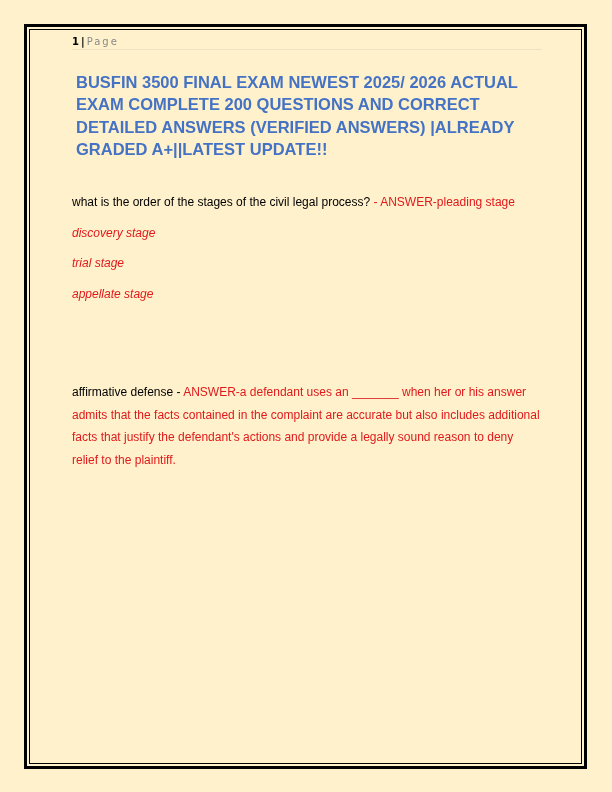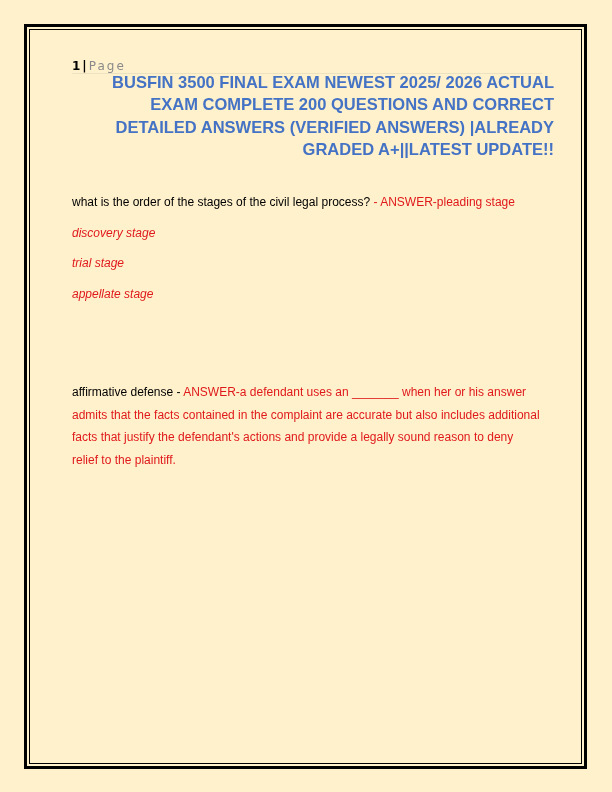--- a/index.html
+++ b/index.html
@@ -24,32 +24,31 @@
       box-sizing: border-box;
       border: 1px solid #000;
     }
     .page-header {
       position: absolute;
       left: 72px; top: 36px;
       width: 470px;
       height: 13px;
       border-bottom: 1px solid #ece2c2;
       font-family: "DejaVu Sans", sans-serif;
-      font-size: 12px;
+      font-size: 10px;
       line-height: 12px;
-      margin-top: 24px;
     }
     .page-num { color: #000; font-weight: bold; }
     .page-sep { color: #000; font-weight: bold; margin: 0 2px; }
     .page-word { color: #8a8a8a; letter-spacing: 2px; }
     .title {
       position: absolute;
-      left: 86px; top: 71px;
+      left: 76px; top: 71px;
       width: 468px;
-      text-align: right;
+      text-align: left;
       color: #4472c4;
       font-weight: bold;
       font-size: 16.5px;
       line-height: 22.3px;
     }
     .content {
       position: absolute;
       left: 72px; top: 191px;
       width: 470px;
       font-size: 12px;

